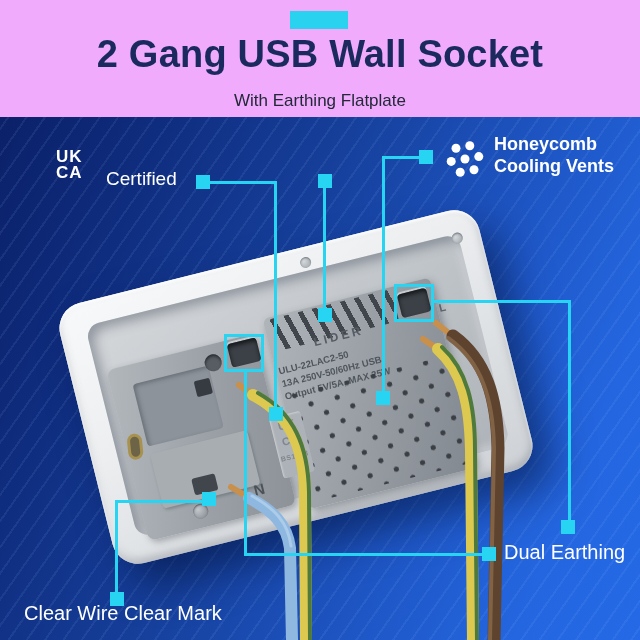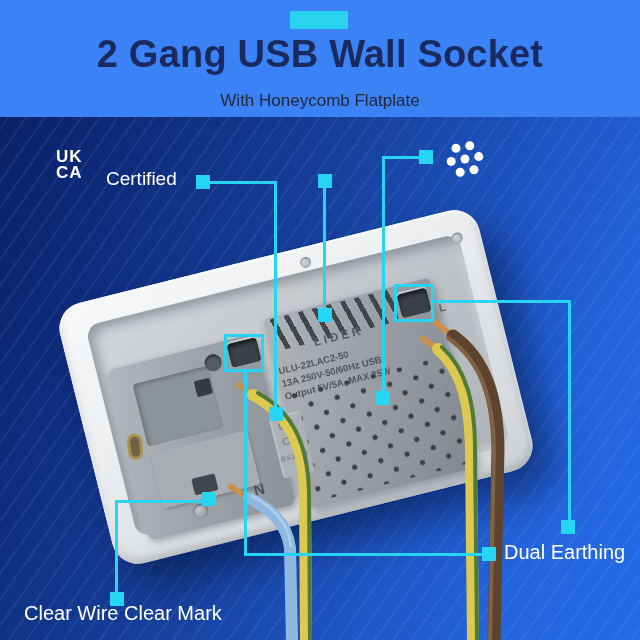--- a/index.html
+++ b/index.html
@@ -8,21 +8,21 @@
   .stage *{box-sizing:border-box;}
 
   
   .bg{position:absolute;inset:0;
       background:linear-gradient(112deg,#0a1e63 0%,#0e2a7a 20%,#16409c 45%,#1e56c5 68%,#2466e0 86%,#2569e6 100%);}
   .bg .stripes{position:absolute;inset:0;
       background:repeating-linear-gradient(125deg,rgba(150,195,255,0) 0 13px,rgba(150,195,255,.13) 13px 15px);
       opacity:.7;}
 
   
-  .header{position:absolute;left:0;top:0;width:640px;height:117px;background:#3b82f6;z-index:40;padding-left:46px;}
+  .header{position:absolute;left:0;top:0;width:640px;height:117px;background:#f0abfc;z-index:40;padding-left:46px;}
   .accent-bar{position:absolute;left:290px;top:11px;width:58px;height:18px;background:#29d2ee;}
   .title{position:absolute;left:0;top:33px;width:640px;text-align:center;
          font-size:38px;font-weight:700;color:#1a2a5e;letter-spacing:.2px;}
   .subtitle{position:absolute;left:0;top:91px;width:640px;text-align:center;
          font-size:17px;font-weight:400;color:#222838;}
 
   
   .socket{position:absolute;left:80px;top:253px;width:432px;height:268px;
           transform:rotate(-14deg);z-index:5;}
   .plate{position:absolute;inset:0;border-radius:26px;
@@ -207,23 +207,27 @@
     <g fill="#ffffff">
       <circle cx="23" cy="22" r="4.5"></circle>
         <circle cx="36.8" cy="19.6" r="4.5"></circle>
       <circle cx="27.8" cy="8.8" r="4.5"></circle>
         <circle cx="14" cy="11.3" r="4.5"></circle>
       <circle cx="9.2" cy="24.4" r="4.5"></circle>
         <circle cx="18.2" cy="35.2" r="4.5"></circle>
       <circle cx="32" cy="32.7" r="4.5"></circle>
     </g>
   </svg>
+  <div class="label hc-text">
+    <div>Honeycomb</div>
+    <div>Cooling Vents</div>
+  </div>
 
   <div class="label lbl-dual">Dual Earthing</div>
   <div class="label lbl-wire">Clear Wire Clear Mark</div>
 
   <div class="header">
     <div class="accent-bar"></div>
     <div class="title">2 Gang USB Wall Socket</div>
-    <div class="subtitle">With Honeycomb Flatplate</div>
+    <div class="subtitle">With Earthing Flatplate</div>
   </div>
 
 </div>
 
 </body></html>

